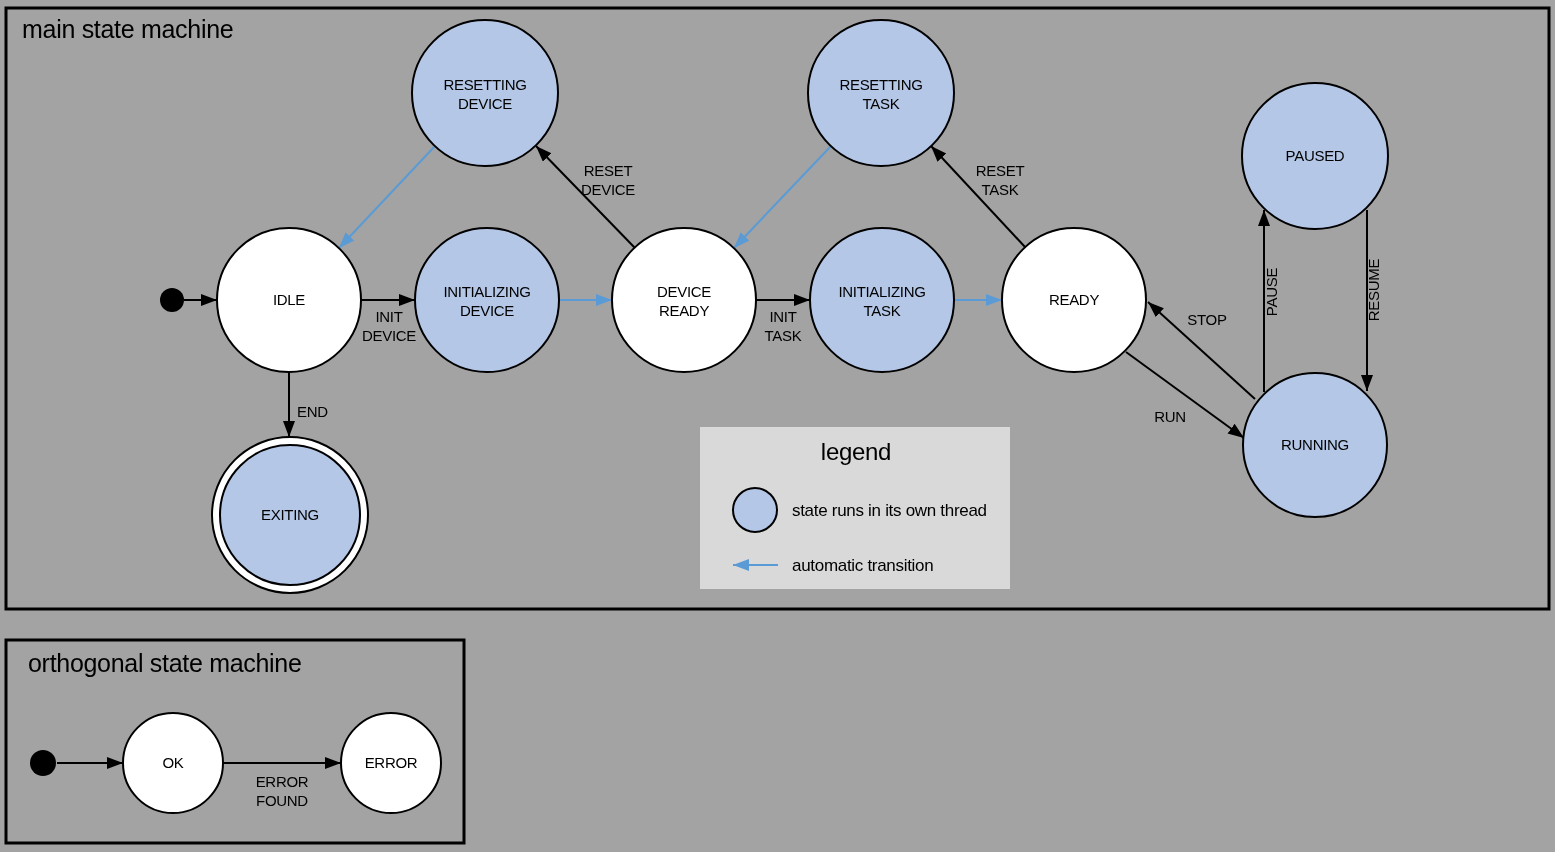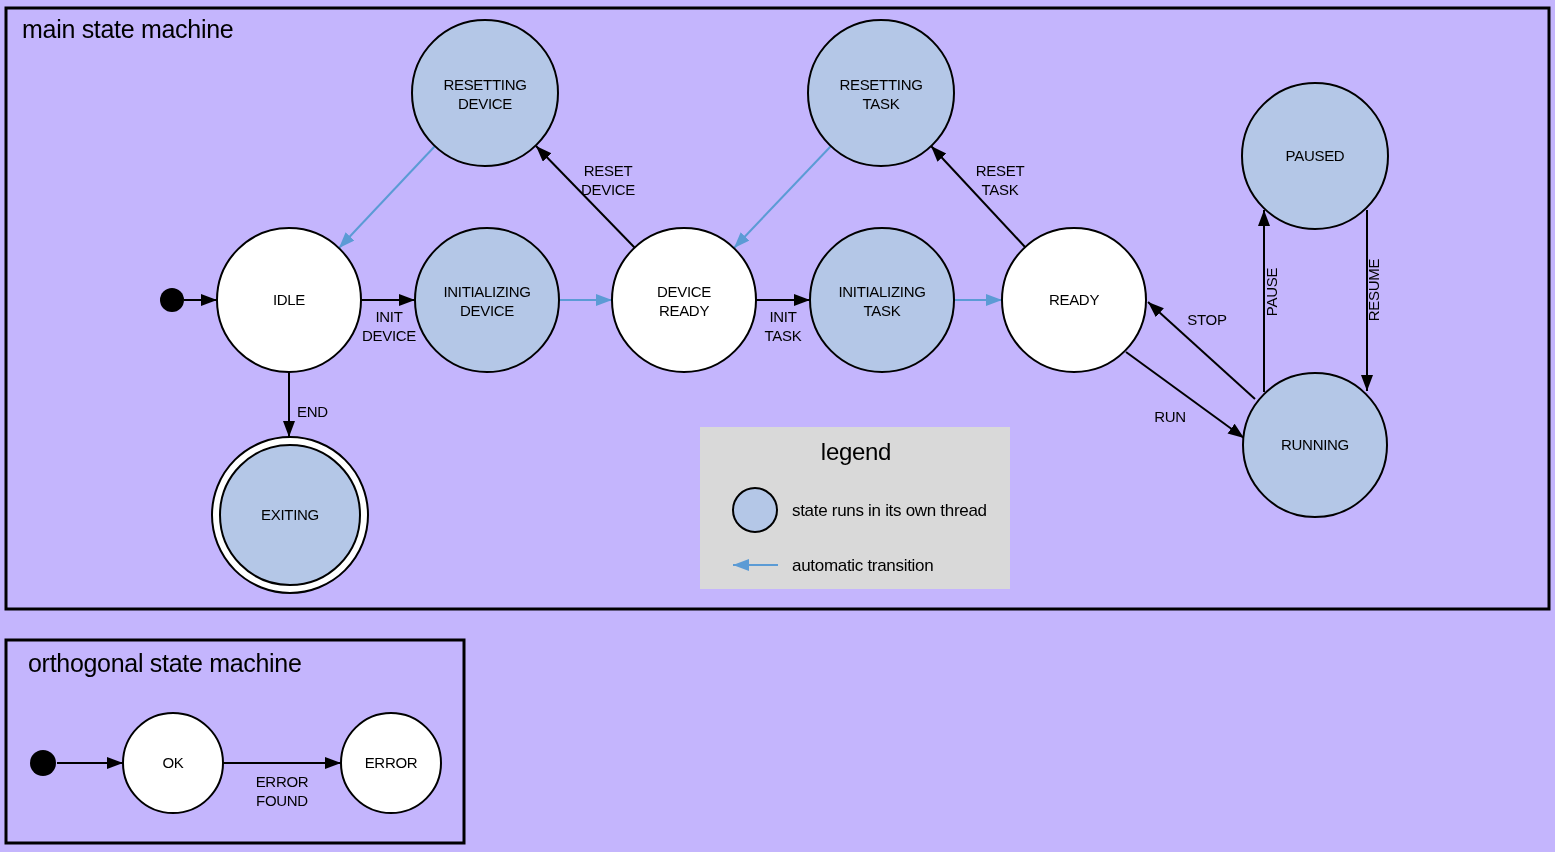--- a/index.html
+++ b/index.html
@@ -1,20 +1,20 @@
 <!DOCTYPE html>
 <html><head>
 <meta charset="utf-8">
 <style>
   html, body { margin: 0; padding: 0; background: #ffffff; }
   .canvas {
     position: relative;
     width: 1555px;
     height: 852px;
-    background: #c4b5fd;
+    background: #a3a3a3;
     font-family: "Liberation Sans", sans-serif;
   }
   svg text {
     font-family: "Liberation Sans", sans-serif;
     fill: #000000;
     letter-spacing: -0.3px;
   }
   .box-title   { font-size: 25px; }
   .state-label { font-size: 15px; text-anchor: middle; }
   .tlabel      { font-size: 15px; text-anchor: middle; }

